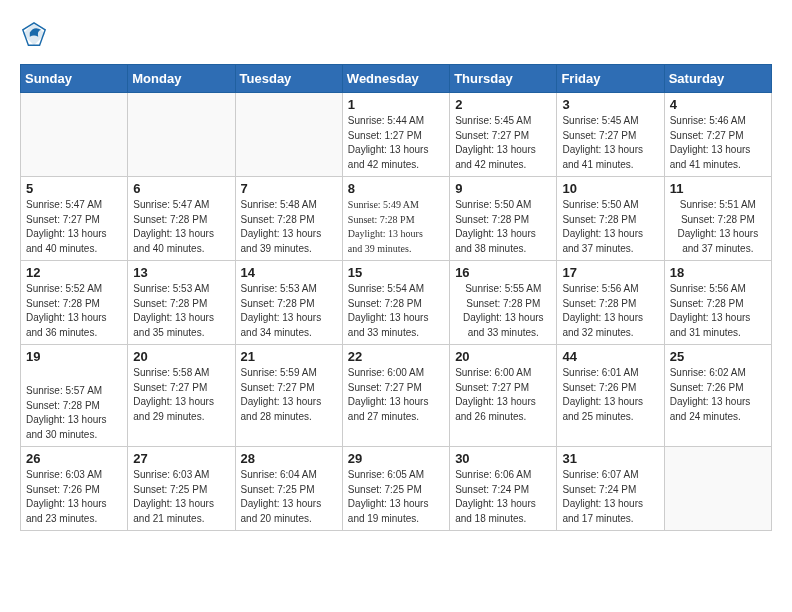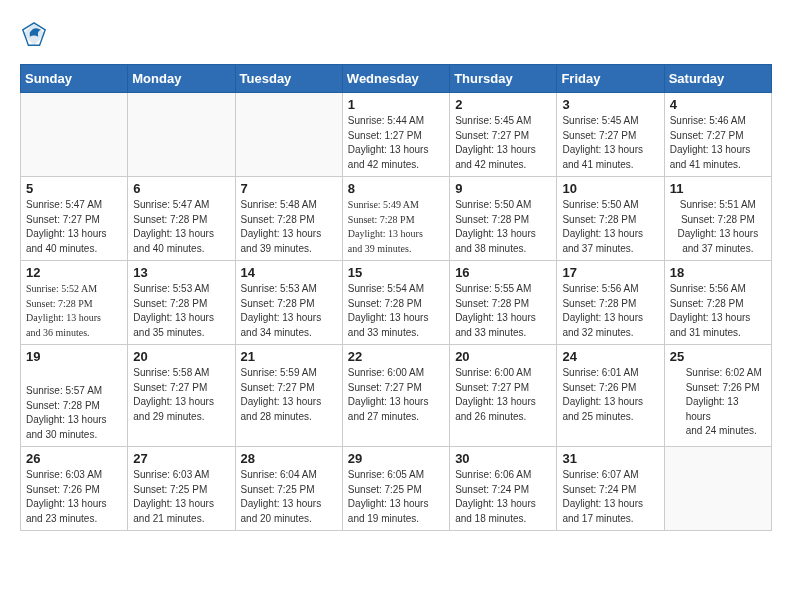--- a/index.html
+++ b/index.html
@@ -200,21 +200,21 @@
           <span class="day-number">11</span>
           <div class="day-info" style="white-space: pre-line; text-align: center;">Sunrise: 5:51 AM
 Sunset: 7:28 PM
 Daylight: 13 hours
 and 37 minutes.</div>
         </td>
       </tr>
       <tr>
         <td>
           <span class="day-number">12</span>
-          <div class="day-info" style="white-space: pre-line; font-family: Liberation Serif, serif;">Sunrise: 5:52 AM
+          <div class="day-info" style="white-space: pre-line;">Sunrise: 5:52 AM
 Sunset: 7:28 PM
 Daylight: 13 hours
 and 36 minutes.</div>
         </td>
         <td>
           <span class="day-number">13</span>
           <div class="day-info" style="white-space: pre-line;">Sunrise: 5:53 AM
 Sunset: 7:28 PM
 Daylight: 13 hours
 and 35 minutes.</div>
@@ -228,21 +228,21 @@
         </td>
         <td>
           <span class="day-number">15</span>
           <div class="day-info" style="white-space: pre-line;">Sunrise: 5:54 AM
 Sunset: 7:28 PM
 Daylight: 13 hours
 and 33 minutes.</div>
         </td>
         <td>
           <span class="day-number">16</span>
-          <div class="day-info" style="white-space: pre-line;">Sunrise: 5:55 AM
+          <div class="day-info" style="white-space: pre-line; text-align: center;">Sunrise: 5:55 AM
 Sunset: 7:28 PM
 Daylight: 13 hours
 and 33 minutes.</div>
         </td>
         <td>
           <span class="day-number">17</span>
           <div class="day-info" style="white-space: pre-line;">Sunrise: 5:56 AM
 Sunset: 7:28 PM
 Daylight: 13 hours
 and 32 minutes.</div>
@@ -285,29 +285,29 @@
 and 27 minutes.</div>
         </td>
         <td>
           <span class="day-number">20</span>
           <div class="day-info" style="white-space: pre-line;">Sunrise: 6:00 AM
 Sunset: 7:27 PM
 Daylight: 13 hours
 and 26 minutes.</div>
         </td>
         <td>
-          <span class="day-number">24</span>
+          <span class="day-number">44</span>
           <div class="day-info" style="white-space: pre-line;">Sunrise: 6:01 AM
 Sunset: 7:26 PM
 Daylight: 13 hours
 and 25 minutes.</div>
         </td>
         <td>
           <span class="day-number">25</span>
-          <div class="day-info" style="white-space: pre-line; margin-left: 16px;">Sunrise: 6:02 AM
+          <div class="day-info" style="white-space: pre-line;">Sunrise: 6:02 AM
 Sunset: 7:26 PM
 Daylight: 13 hours
 and 24 minutes.</div>
         </td>
       </tr>
       <tr>
         <td>
           <span class="day-number">26</span>
           <div class="day-info" style="white-space: pre-line;">Sunrise: 6:03 AM
 Sunset: 7:26 PM

